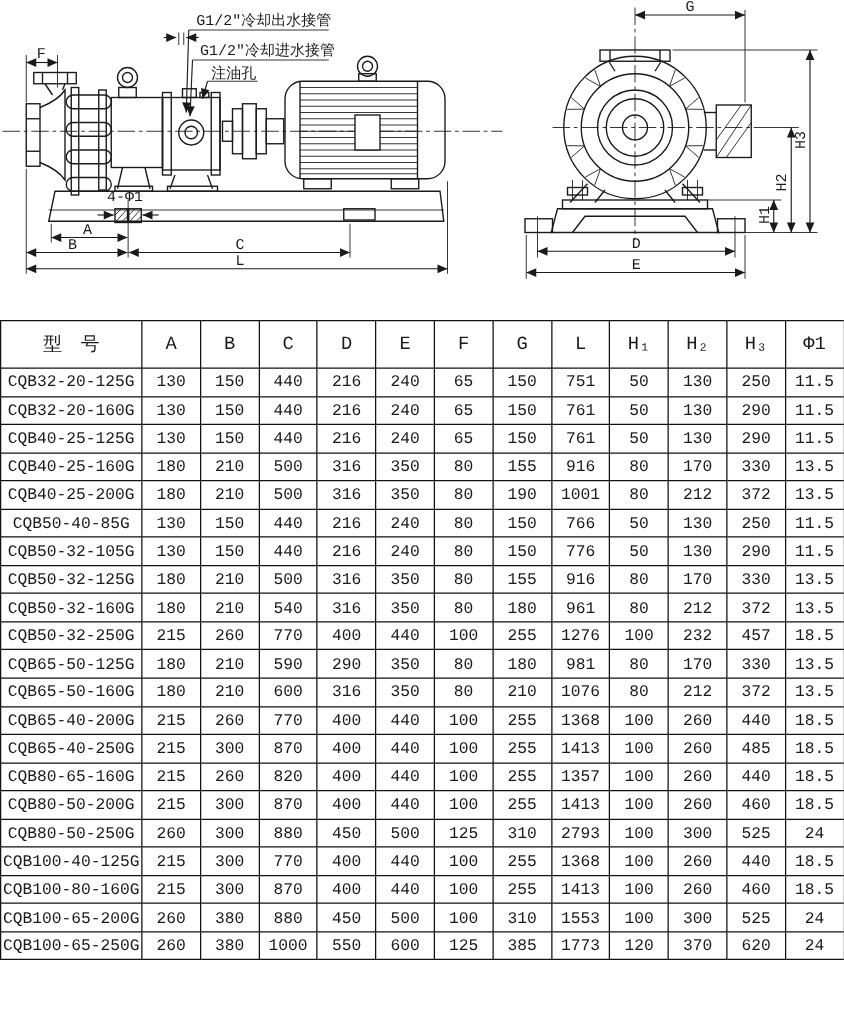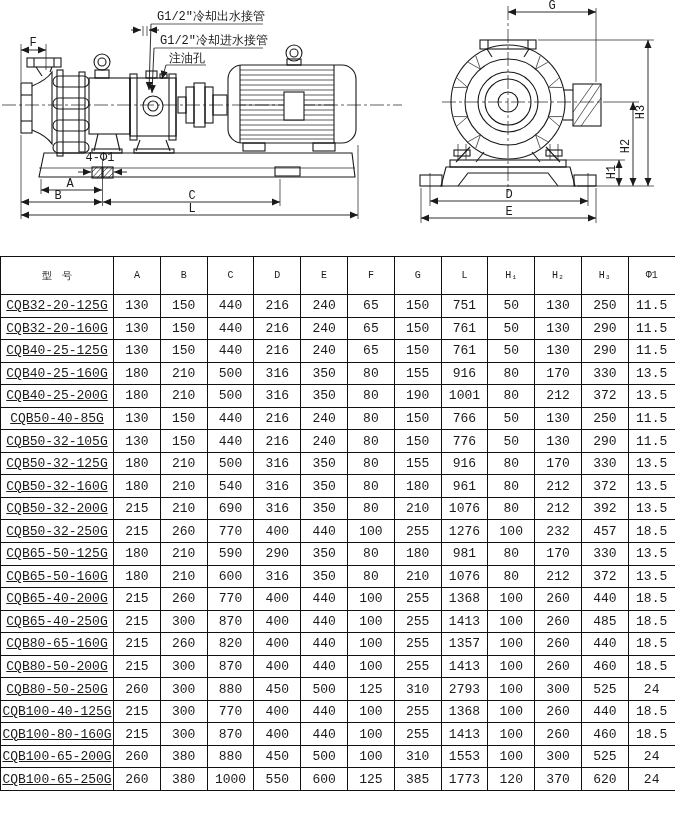--- a/index.html
+++ b/index.html
@@ -9,24 +9,24 @@
   .ln{stroke:#1a1a1a;stroke-width:1.1;fill:none;}
   .thin{stroke:#1a1a1a;stroke-width:0.7;fill:none;}
   .cl{stroke:#1a1a1a;stroke-width:0.7;fill:none;stroke-dasharray:14 3 3 3;}
   .dim{stroke:#1a1a1a;stroke-width:0.9;fill:none;}
   .whitefill{fill:#ffffff;stroke:#1a1a1a;stroke-width:1.1;}
   .dimtxt{font-size:12px;}
   .cntxt{font-size:12px;}
   table.spec{border-collapse:collapse;table-layout:fixed;width:675px;margin-top:0;}
   table.spec th,table.spec td{border:1.6px solid #111;padding:0;text-align:center;
     font-weight:normal;overflow:hidden;white-space:nowrap;}
-  table.spec th{height:37px;font-size:10px;}
+  table.spec th{height:37px;font-size:15px;}
   th.h-model{font-size:15px;}
   table.spec td{height:21.55px;font-size:13px;line-height:1;}
-  td.c-model{text-align:left;padding-left:3px;text-decoration:underline;}
+  td.c-model{text-align:left;padding-left:3px;}
 </style>
 </head>
 <body>
 
 <div class="drawings">
 <svg width="675" height="256" viewBox="0 0 675 256" xmlns="http://www.w3.org/2000/svg">
   <defs>
     <marker id="arr" markerWidth="10" markerHeight="8" refX="8.5" refY="4" orient="auto-start-reverse" markerUnits="userSpaceOnUse">
       <path d="M0.5,0.5 L8.5,4 L0.5,7.5 Z" fill="#1a1a1a"></path>
     </marker>
@@ -456,35 +456,20 @@
         <td class="c-num">350</td>
         <td class="c-num">80</td>
         <td class="c-num">180</td>
         <td class="c-num">961</td>
         <td class="c-num">80</td>
         <td class="c-num">212</td>
         <td class="c-num">372</td>
         <td class="c-num">13.5</td>
       </tr>
       <tr>
-        <td class="c-model">CQB50-32-200G</td>
-        <td class="c-num">215</td>
-        <td class="c-num">210</td>
-        <td class="c-num">690</td>
-        <td class="c-num">316</td>
-        <td class="c-num">350</td>
-        <td class="c-num">80</td>
-        <td class="c-num">210</td>
-        <td class="c-num">1076</td>
-        <td class="c-num">80</td>
-        <td class="c-num">212</td>
-        <td class="c-num">392</td>
-        <td class="c-num">13.5</td>
-      </tr>
-      <tr>
         <td class="c-model">CQB50-32-250G</td>
         <td class="c-num">215</td>
         <td class="c-num">260</td>
         <td class="c-num">770</td>
         <td class="c-num">400</td>
         <td class="c-num">440</td>
         <td class="c-num">100</td>
         <td class="c-num">255</td>
         <td class="c-num">1276</td>
         <td class="c-num">100</td>

